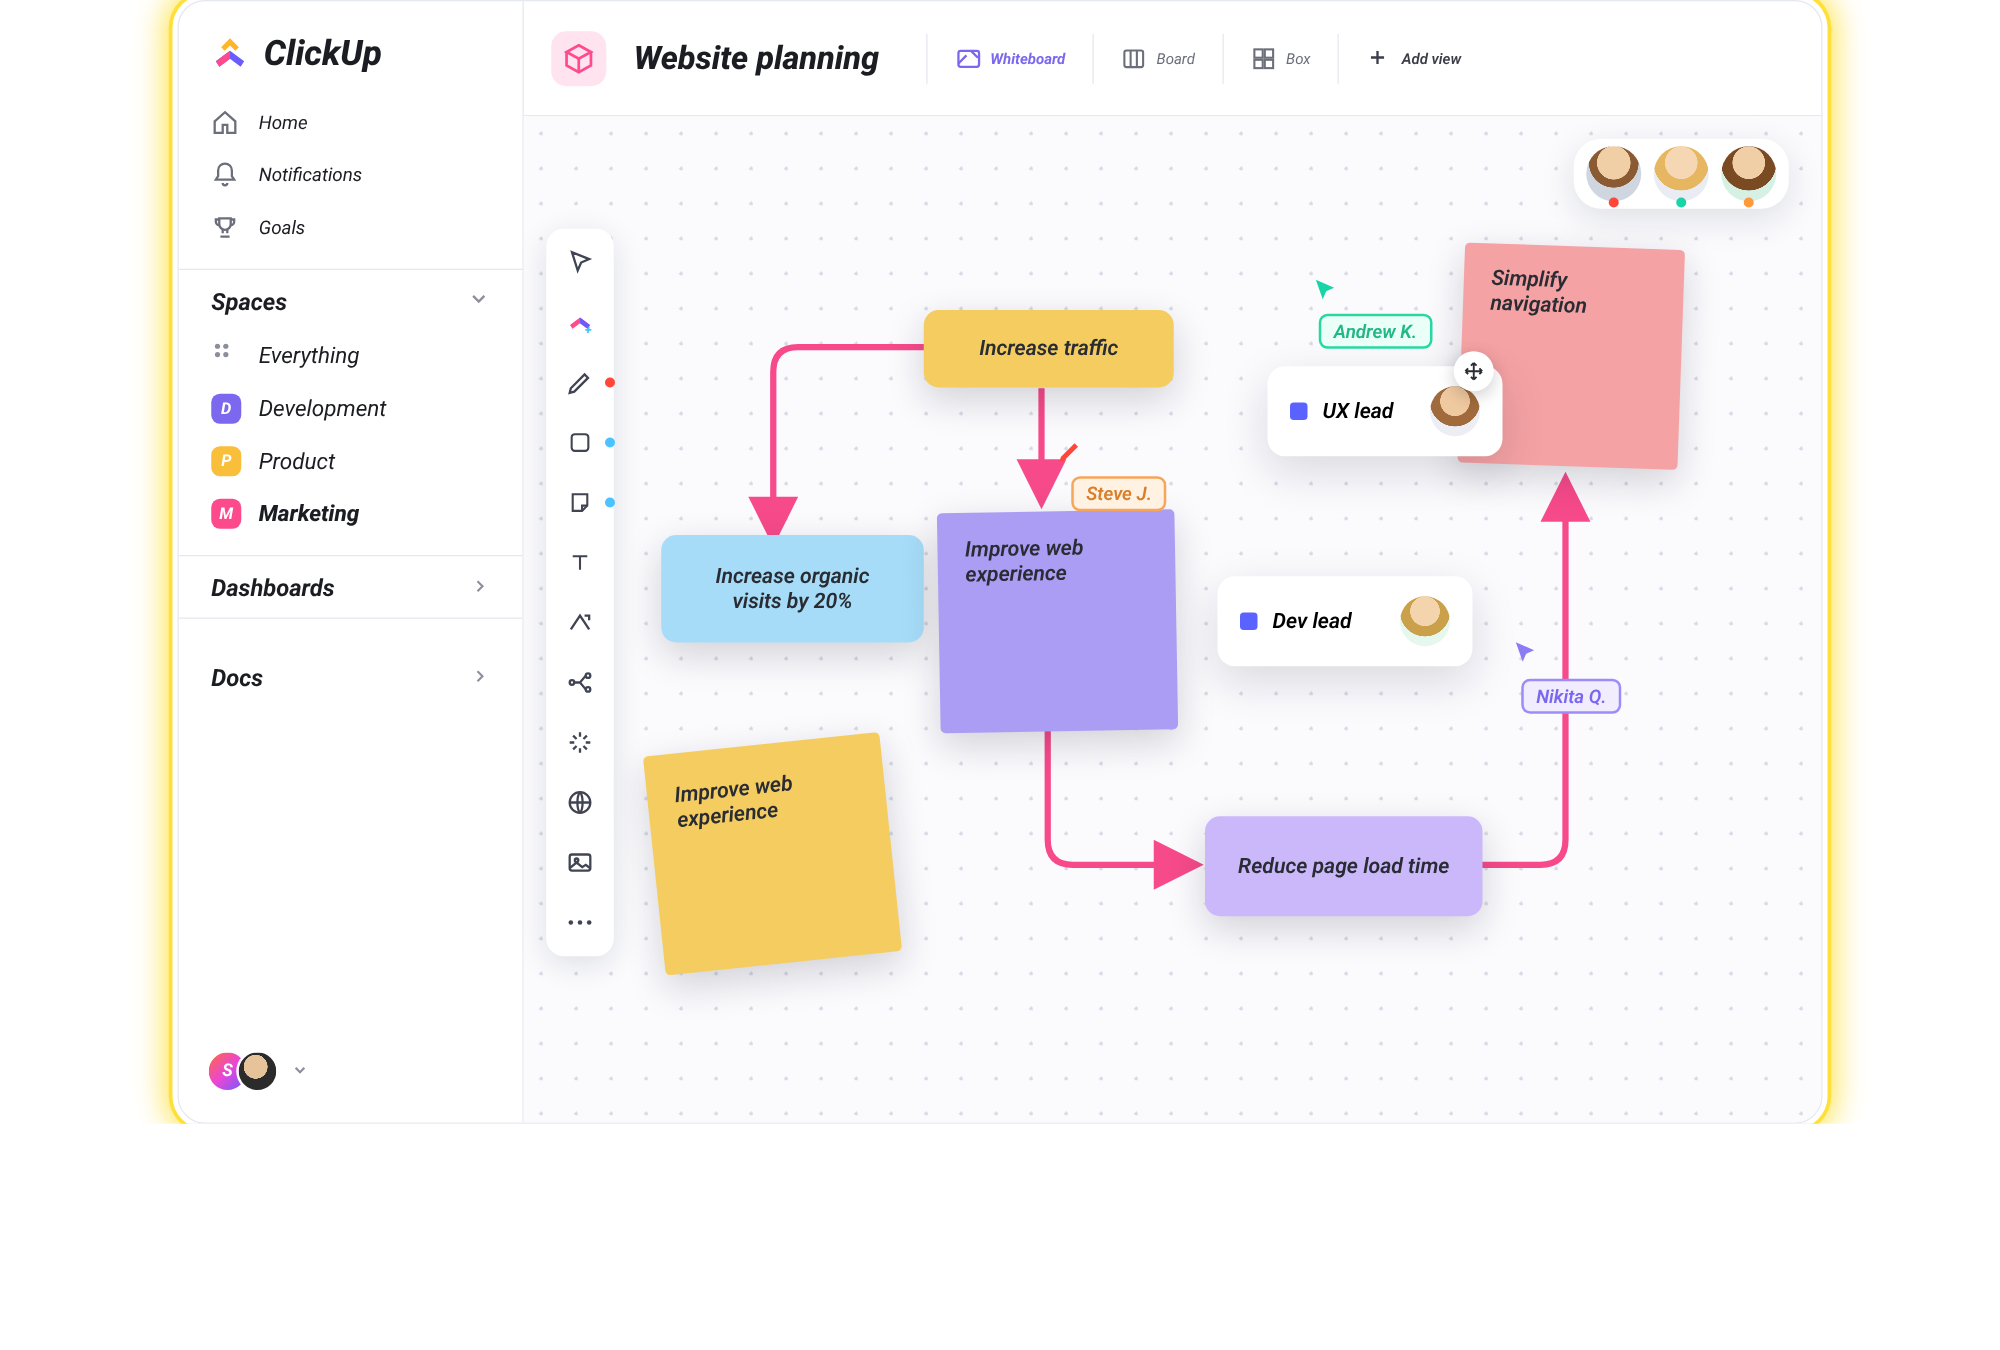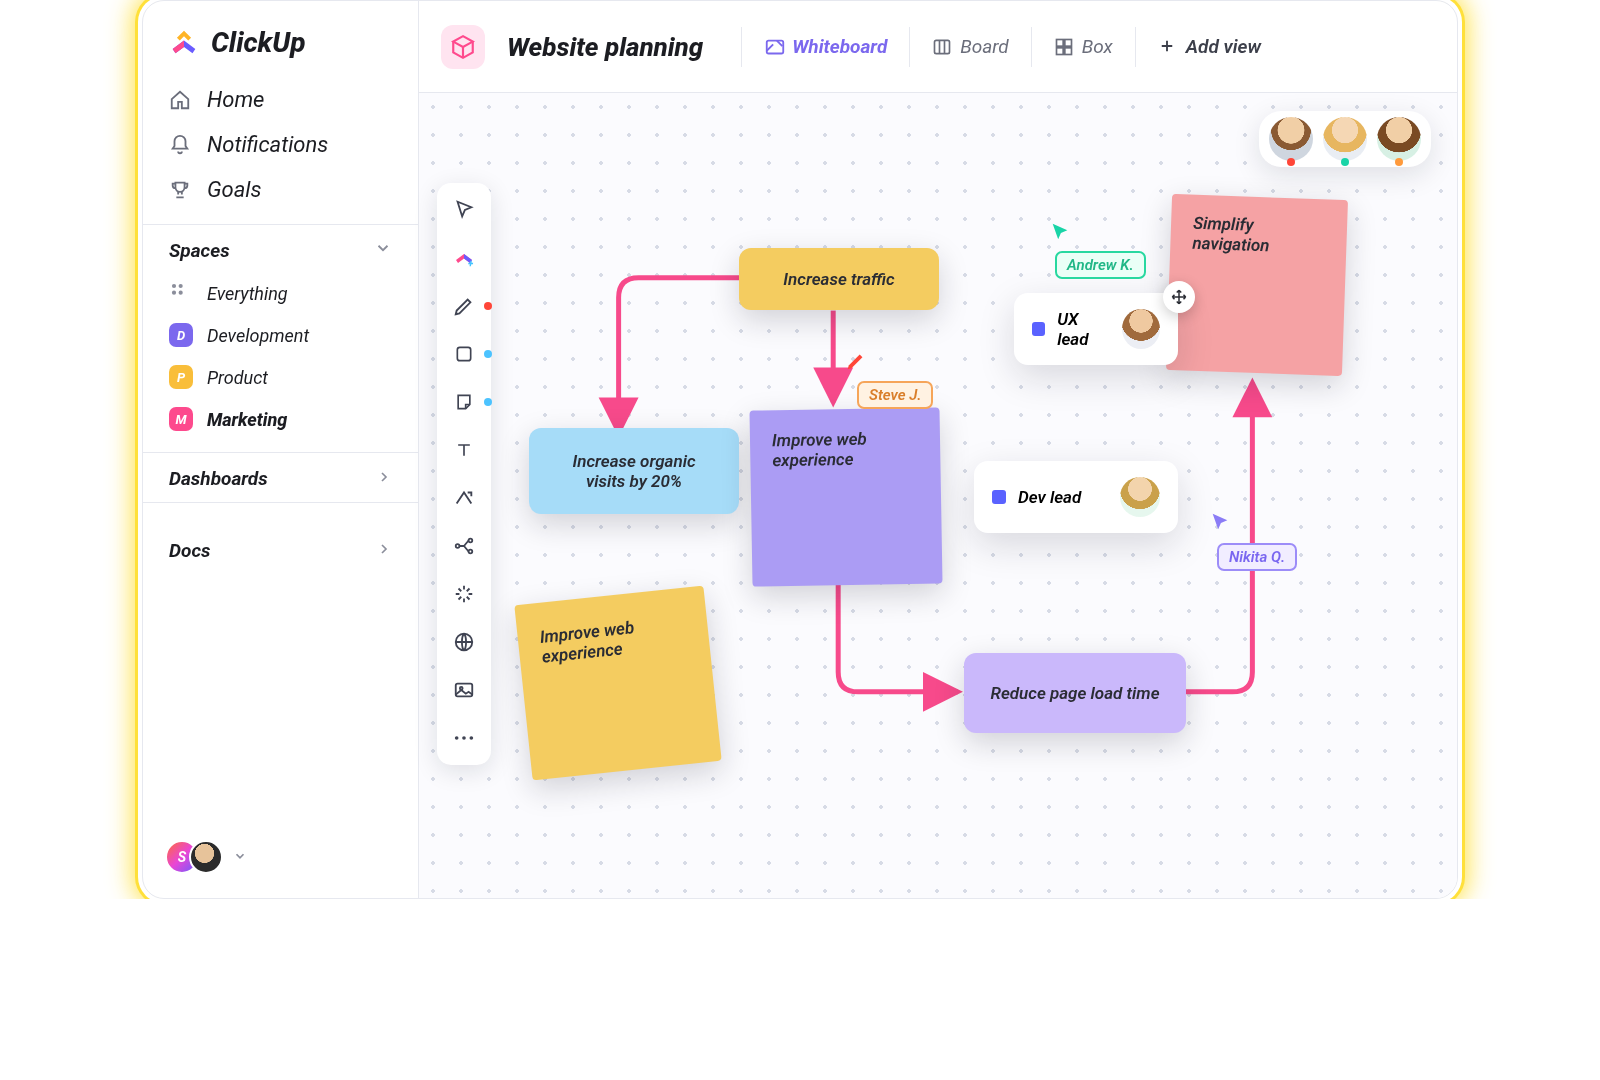--- a/index.html
+++ b/index.html
@@ -24,41 +24,41 @@
     box-shadow:
       0 0 0 4px #fff,
       0 0 0 7px #ffe03a,
       0 0 24px 10px rgba(255,224,58,.9);
     display:flex;background:#fff;font-style:italic;
   }
   
   .sidebar{width:276px;border-right:1px solid var(--border);display:flex;flex-direction:column;padding:24px 0 14px}
   .brand{display:flex;align-items:center;gap:10px;padding:0 24px 18px;font-size:28px;font-weight:800;color:var(--text)}
   .brand svg{width:34px;height:34px}
-  .nav-item{display:flex;align-items:center;gap:16px;padding:10px 26px;font-size:22px;color:var(--text);cursor:pointer}
+  .nav-item{display:flex;align-items:center;gap:16px;padding:10px 26px;font-size:15px;color:var(--text);cursor:pointer}
   .nav-item .ico{width:22px;height:22px;color:#6b6e7b;display:flex;align-items:center;justify-content:center}
   .section-header{display:flex;align-items:center;justify-content:space-between;padding:14px 26px 10px;font-size:19px;font-weight:700;color:var(--text);border-top:1px solid var(--border);margin-top:12px}
   .section-header.no-border{border-top:none;margin-top:2px}
   .chev{color:#8b8e9b}
   .space-row{display:flex;align-items:center;gap:14px;padding:9px 26px;font-size:18px;color:var(--text);cursor:pointer}
   .space-badge{width:24px;height:24px;border-radius:7px;display:flex;align-items:center;justify-content:center;color:#fff;font-size:13px;font-weight:700}
   .space-row.active{font-weight:800}
   .profile-row{margin-top:auto;display:flex;align-items:center;gap:6px;padding:10px 22px}
   .profile-stack{display:flex;align-items:center}
   .circ{width:34px;height:34px;border-radius:50%;border:2px solid #fff;background:#ddd}
   .circ.grad{background:linear-gradient(135deg,#ff6a3d,#e946d6,#6a5cff)}
   .circ.photo{margin-left:-10px;background:radial-gradient(circle at 45% 38%, #e7c39a 0 38%, #2b2b2b 39% 100%)}
   
   .main{flex:1;display:flex;flex-direction:column}
   .topbar{height:92px;display:flex;align-items:center;gap:22px;padding:0 22px;border-bottom:1px solid var(--border)}
   .title-chip{width:44px;height:44px;border-radius:12px;background:#ffe4f0;display:flex;align-items:center;justify-content:center}
   .title-chip svg{width:26px;height:26px;color:#ff4a8d}
   .page-title{font-size:26px;font-weight:800;color:var(--text);margin-right:16px}
   .divider{width:1px;height:40px;background:var(--border)}
-  .view-tab{display:flex;align-items:center;gap:8px;font-size:19px;color:var(--muted);cursor:pointer}
+  .view-tab{display:flex;align-items:center;gap:8px;font-size:12px;color:var(--muted);cursor:pointer}
   .view-tab.active{color:var(--whiteboard-purple);font-weight:700}
   .view-tab .ico{width:20px;height:20px}
   
   .canvas{flex:1;position:relative;background:
     radial-gradient(circle,#d7dbe6 1.6px,transparent 1.6px) 0 0/28px 28px,
     #fbfbfe}
   
   .toolbar{position:absolute;left:18px;top:90px;width:54px;background:#fff;border-radius:14px;box-shadow:0 6px 24px rgba(20,22,40,.12);padding:14px 0;display:flex;flex-direction:column;align-items:center;gap:22px;z-index:20}
   .toolbar .tbtn{width:26px;height:26px;color:#404453;cursor:pointer;display:flex;align-items:center;justify-content:center;position:relative}
   .toolbar .dot{position:absolute;right:-15px;top:9px;width:8px;height:8px;border-radius:50%}
@@ -378,21 +378,21 @@
 
       <div class="sticky" style="left:750px;top:104px;width:176px;height:176px;background:var(--sticky-pink);border-radius:4px;transform:rotate(2deg);text-align:left;align-items:flex-start;justify-content:flex-start">
         <span>Simplify navigation</span>
       </div>
       <div class="move-handle" style="left:744px;top:188px">
         <svg width="18" height="18" viewBox="0 0 24 24" fill="none" stroke="#2a2c34" stroke-width="2">
             <path d="M12 3v18M3 12h18M12 3l-3 3M12 3l3 3M12 21l-3-3M12 21l3-3M3 12l3-3M3 12l3 3M21 12l-3-3M21 12l-3 3"></path>
           </svg>
       </div>
 
-      <div class="card" style="left:595px;top:200px;width:164px">
+      <div class="card" style="left:595px;top:200px;width:188px">
         <span class="sq"></span>
         <span>UX lead</span>
         <span class="av face4"></span>
       </div>
       <div class="card" style="left:555px;top:368px;width:204px">
         <span class="sq"></span>
         <span>Dev lead</span>
         <span class="av face5"></span>
       </div>
 

